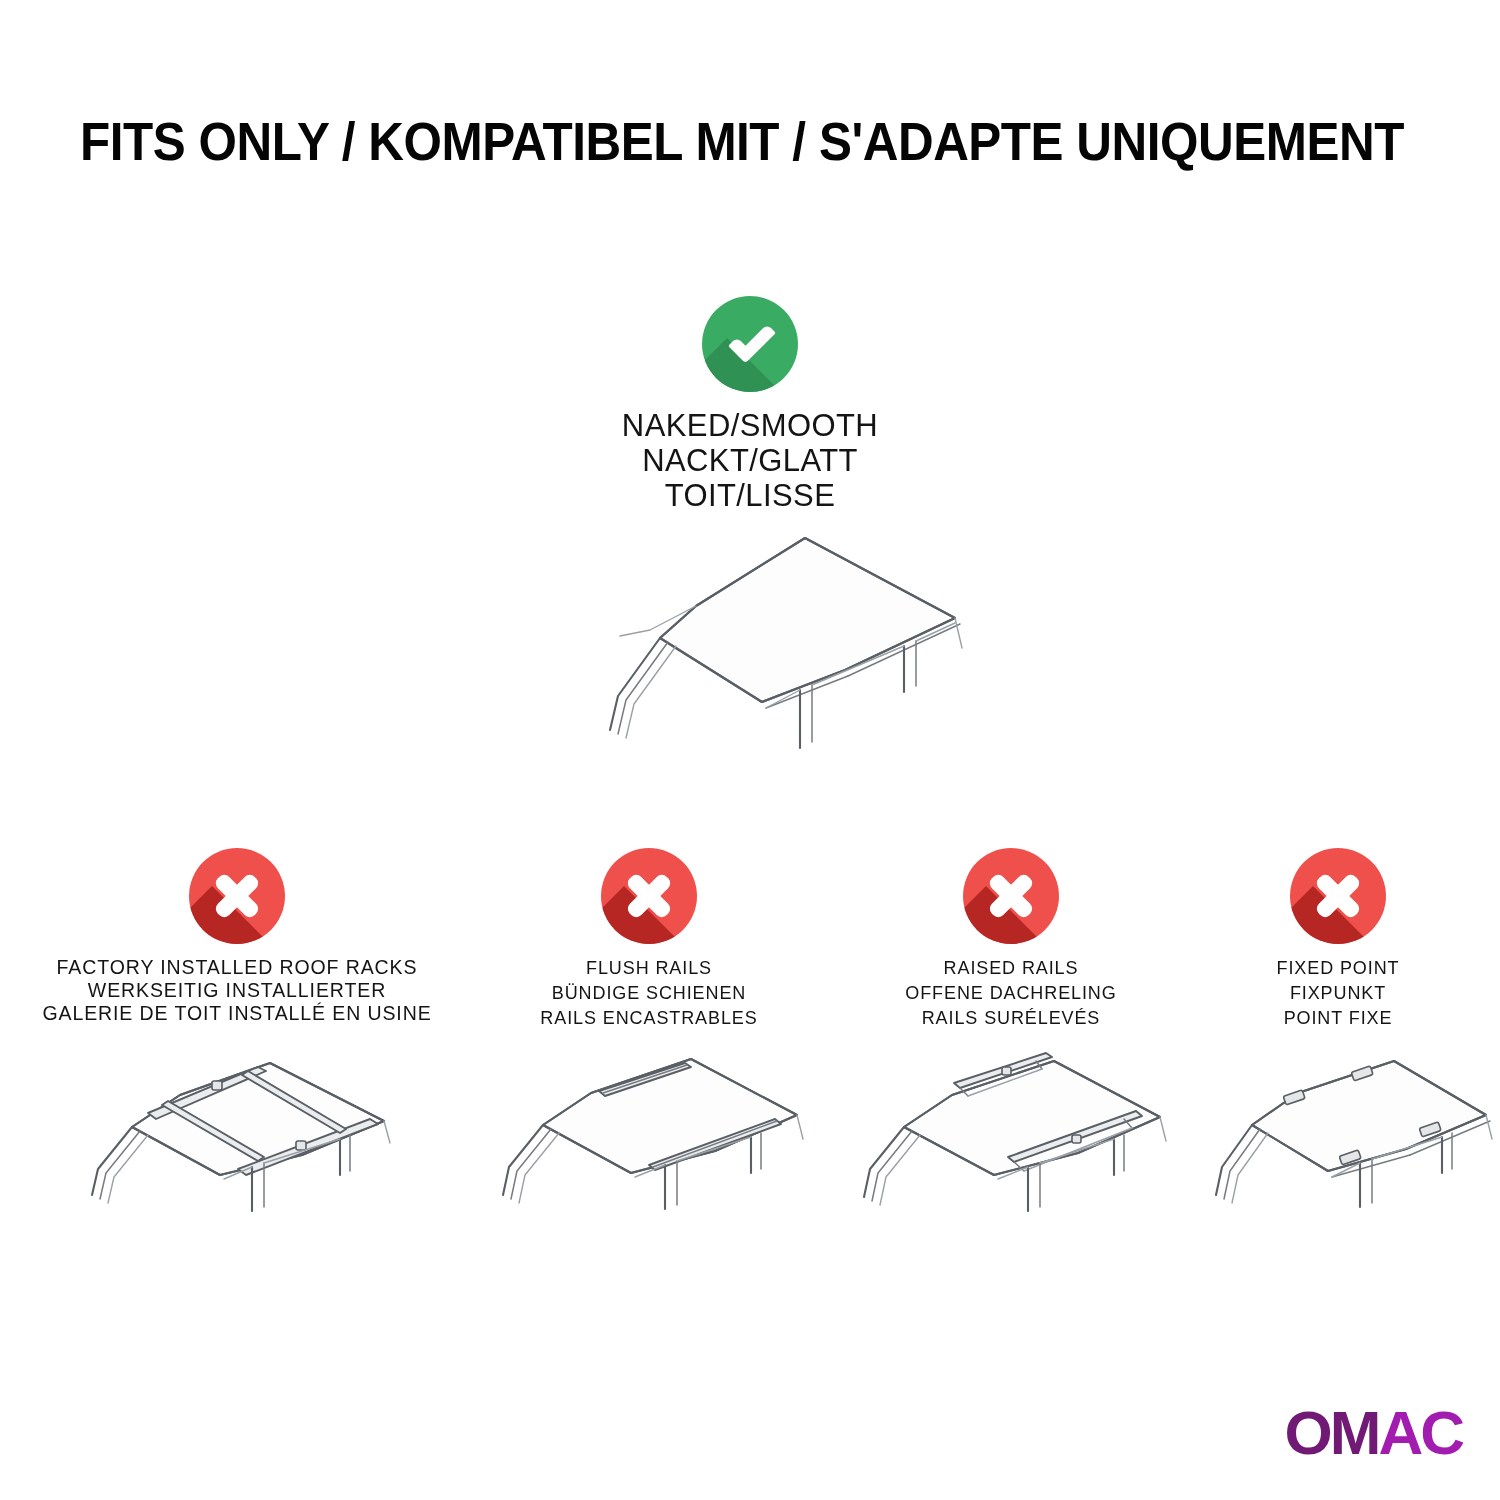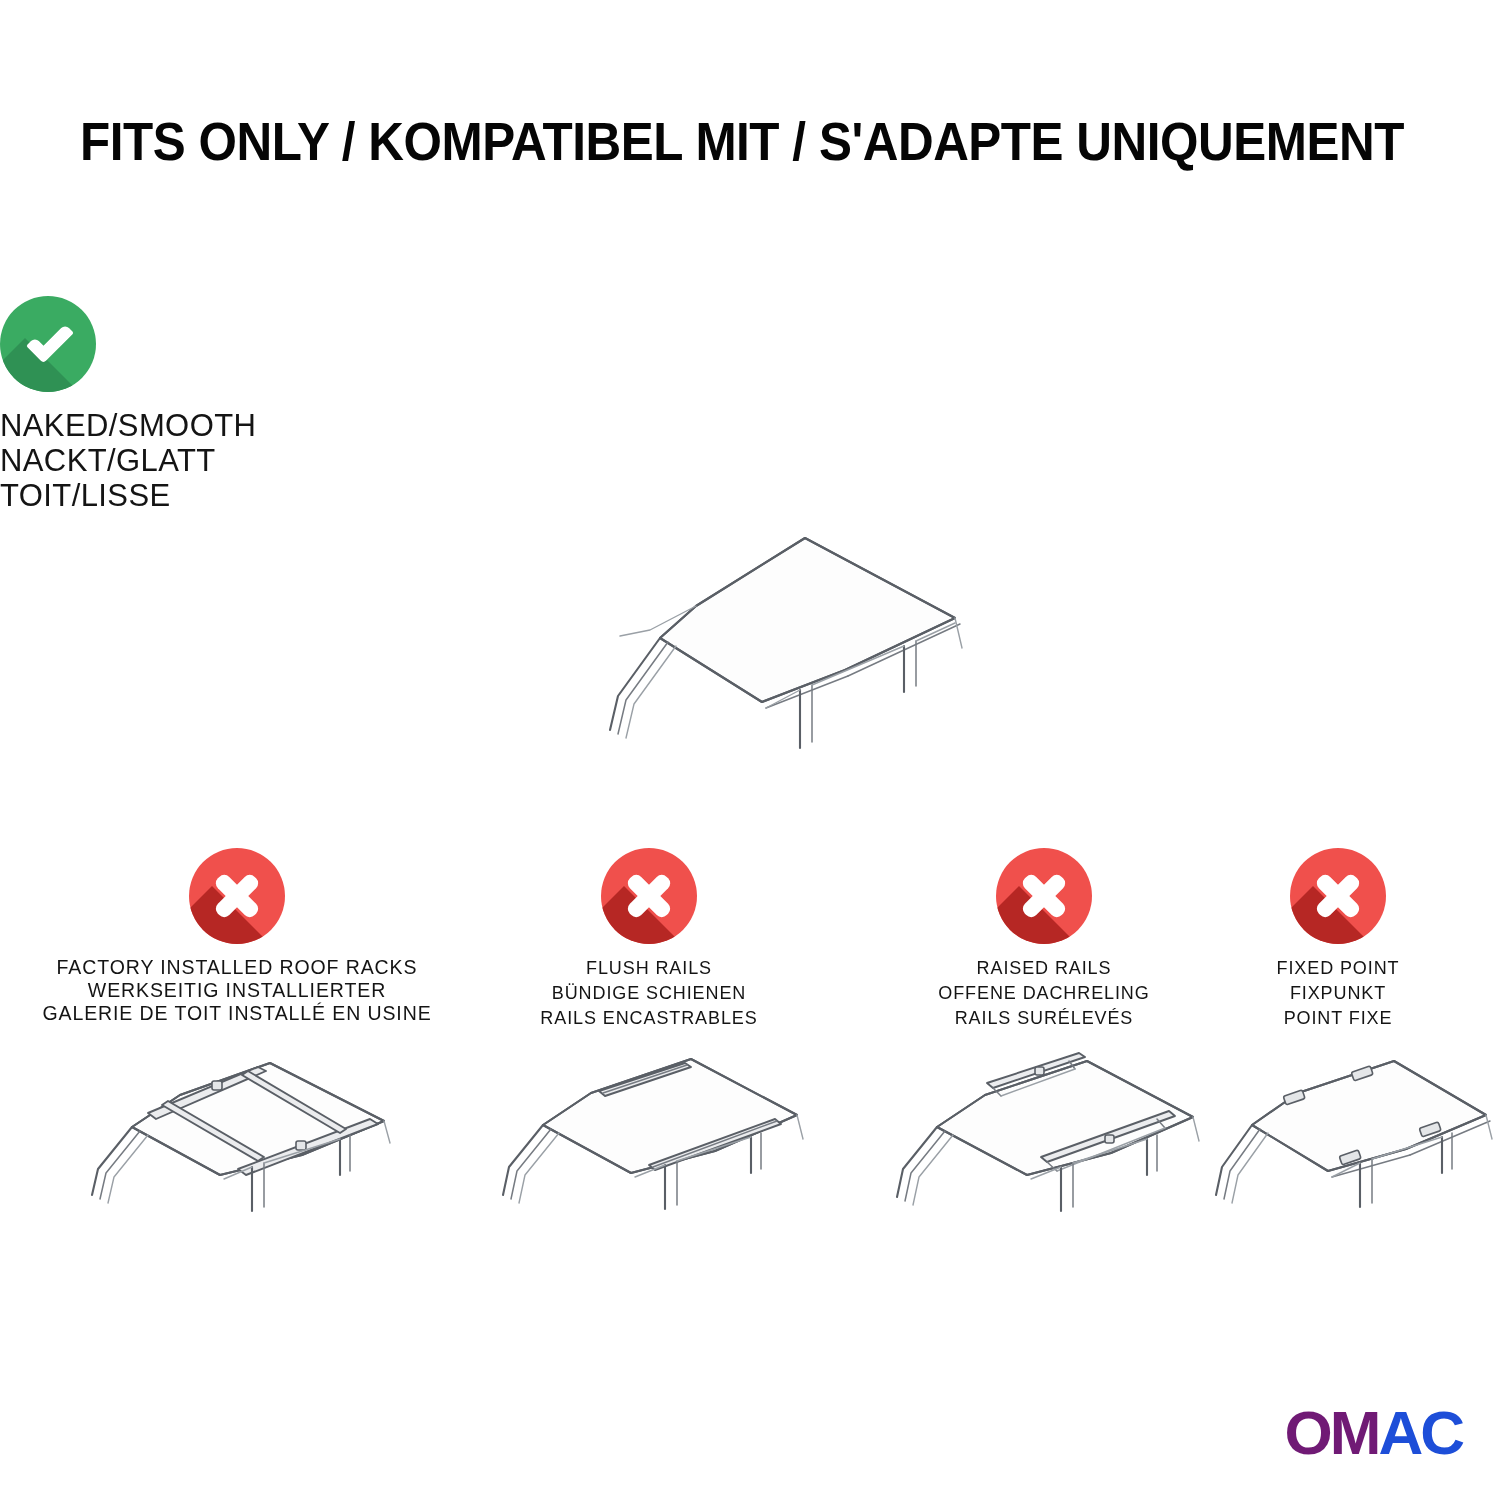--- a/index.html
+++ b/index.html
@@ -31,21 +31,21 @@
     transform-origin: left top;
     line-height: 1.05;
   }
 
   
   .hero {
     position: absolute;
     left: 0;
     top: 296px;
     width: 1500px;
-    text-align: left;
+    text-align: center;
   }
   .badge {
     position: relative;
     width: 96px;
     height: 96px;
     border-radius: 50%;
     overflow: hidden;
     display: inline-block;
     vertical-align: top;
   }
@@ -120,37 +120,37 @@
     color: #141414;
     white-space: nowrap;
   }
   .col .art {
     margin-top: 18px;
   }
 
   
   .col-1 { left: 15px;   width: 400px; }
   .col-2 { left: 457px;  width: 340px; }
-  .col-3 { left: 847px;  width: 350px; }
+  .col-3 { left: 814px;  width: 350px; }
   .col-4 { left: 1176px; width: 280px; }
 
   .col-1 .labels { font-size: 19.5px; line-height: 23px; }
 
   
   .logo {
     position: absolute;
     right: 38px;
     bottom: 36px;
     font-size: 62px;
     font-weight: bold;
     letter-spacing: -3px;
     line-height: 1;
   }
   .logo .om { color: #701a75; }
-  .logo .ac { color: #1d4ed8; text-align: right; }
+  .logo .ac { color: #a21caf; text-align: right; }
 
   .rooflines { fill: none; stroke: #5a5f66; stroke-width: 2.1; stroke-linejoin: round; stroke-linecap: round; }
   .rooflines .thin { stroke-width: 1.5; stroke: #767b82; }
   .rooflines .fade { stroke: #9aa0a6; stroke-width: 1.4; }
   .rooflines .fill-panel { fill: #fdfdfd; }
   .rooflines .rail { fill: #ebecee; stroke: #5a5f66; stroke-width: 1.9; }
   .rooflines .pad  { fill: #e4e6e8; stroke: #5a5f66; stroke-width: 1.6; }
 </style>
 </head>
 <body>

